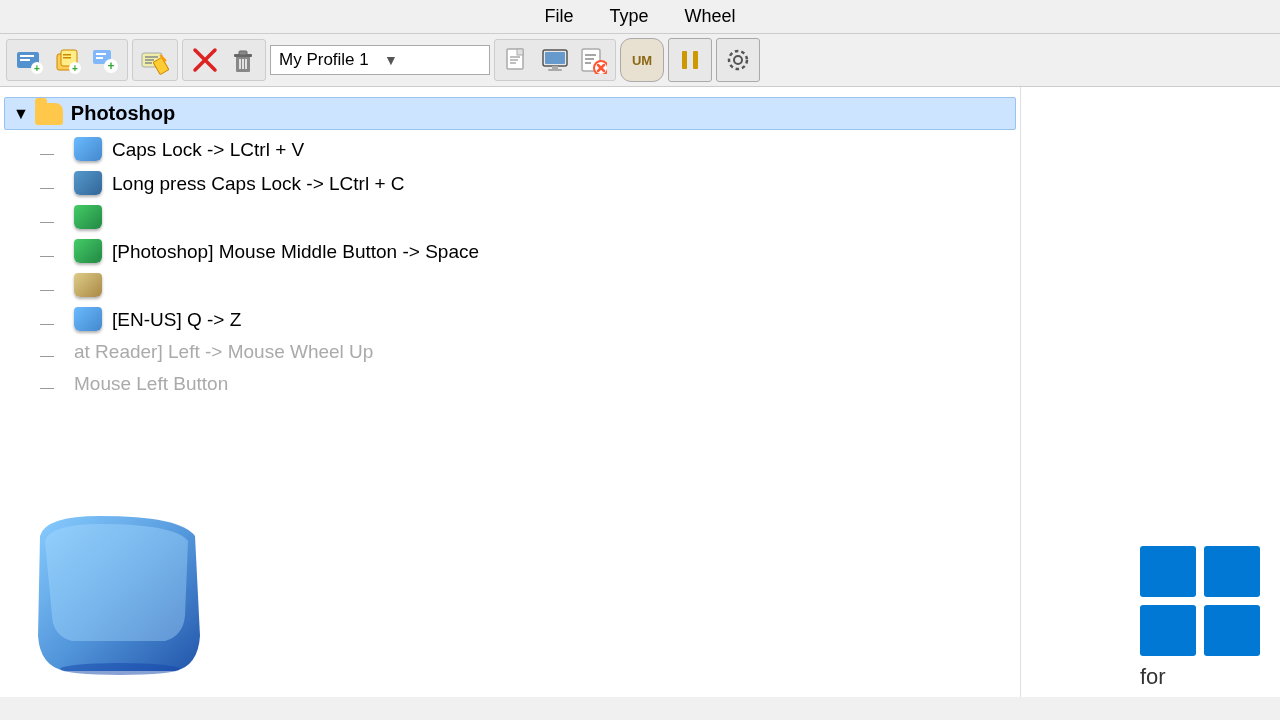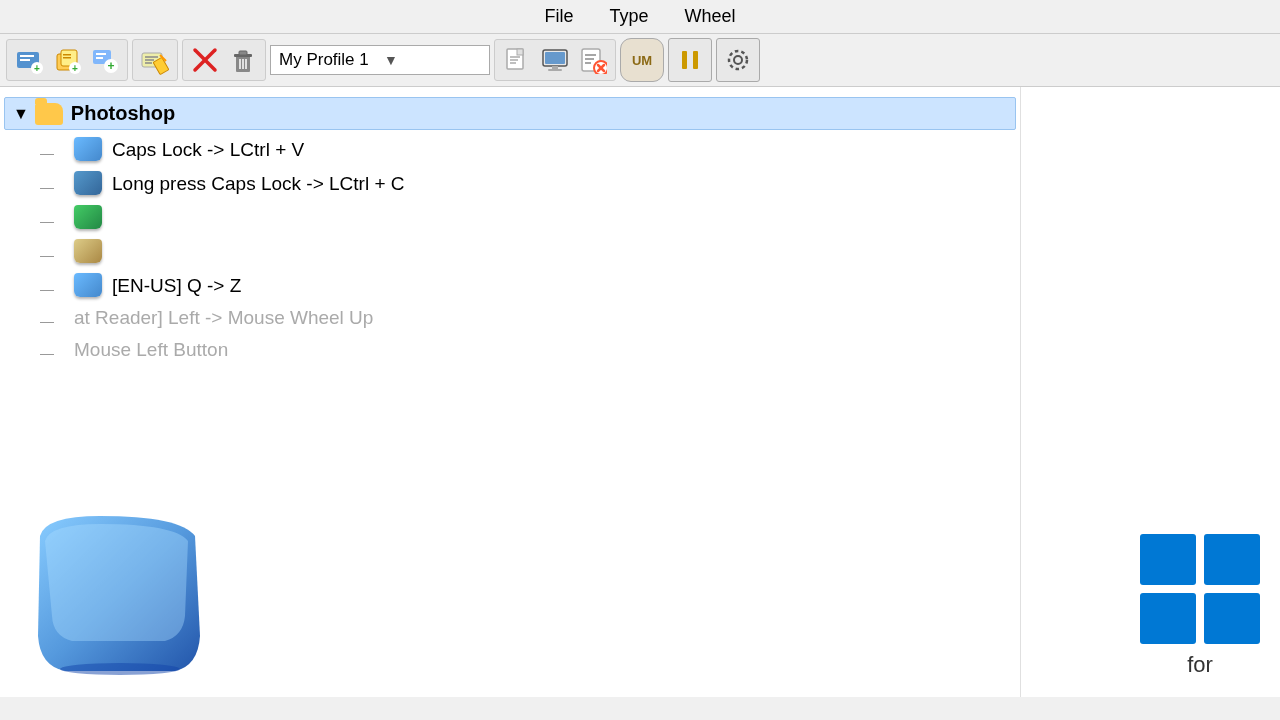--- a/index.html
+++ b/index.html
@@ -383,20 +383,25 @@
         <div class="key-icon-blue-dark"></div>
         <span class="item-text">Long press Caps Lock -&gt; LCtrl + C</span>
       </div>
 
 
       <div class="tree-item">
         <div class="tree-connector"></div>
         <div class="key-icon-green-dark"></div>
       </div>
 
+      <div class="tree-item">
+        <div class="tree-connector"></div>
+        <div class="key-icon-green-dark"></div>
+        <span class="item-text">[Photoshop] Mouse Middle Button -&gt; Space</span>
+      </div>
 
       <div class="tree-item">
         <div class="tree-connector"></div>
         <div class="key-icon-yellow"></div>
       </div>
 
       <div class="tree-item">
         <div class="tree-connector"></div>
         <div class="key-icon-blue"></div>
         <span class="item-text">[EN-US] Q -&gt; Z</span>
@@ -430,21 +435,21 @@
         </defs>
 
         <path d="M 20 30 Q 25 10 80 10 Q 160 10 175 30 L 180 130 Q 178 160 155 165 L 45 165 Q 20 160 18 130 Z" fill="url(#keyGrad)"></path>
 
         <path d="M 25 35 Q 30 18 80 18 Q 155 18 168 35 L 165 110 Q 163 130 145 135 L 52 135 Q 33 130 32 110 Z" fill="#aaddff" opacity="0.4"></path>
 
         <ellipse cx="100" cy="163" rx="60" ry="6" fill="#1144aa" opacity="0.5"></ellipse>
       </svg>
     </div>
 
-    <div style="position:absolute; bottom: 42px; right: 20px; text-align:center;padding-left:28px;">
+    <div style="position:absolute; bottom: 30px; right: 20px; text-align:left;padding-left:28px;">
       <div class="windows-logo">
         <div class="win-tile"></div>
         <div class="win-tile"></div>
         <div class="win-tile"></div>
         <div class="win-tile"></div>
       </div>
       <div class="win-label">for</div>
     </div>
   </div>
 </div>

